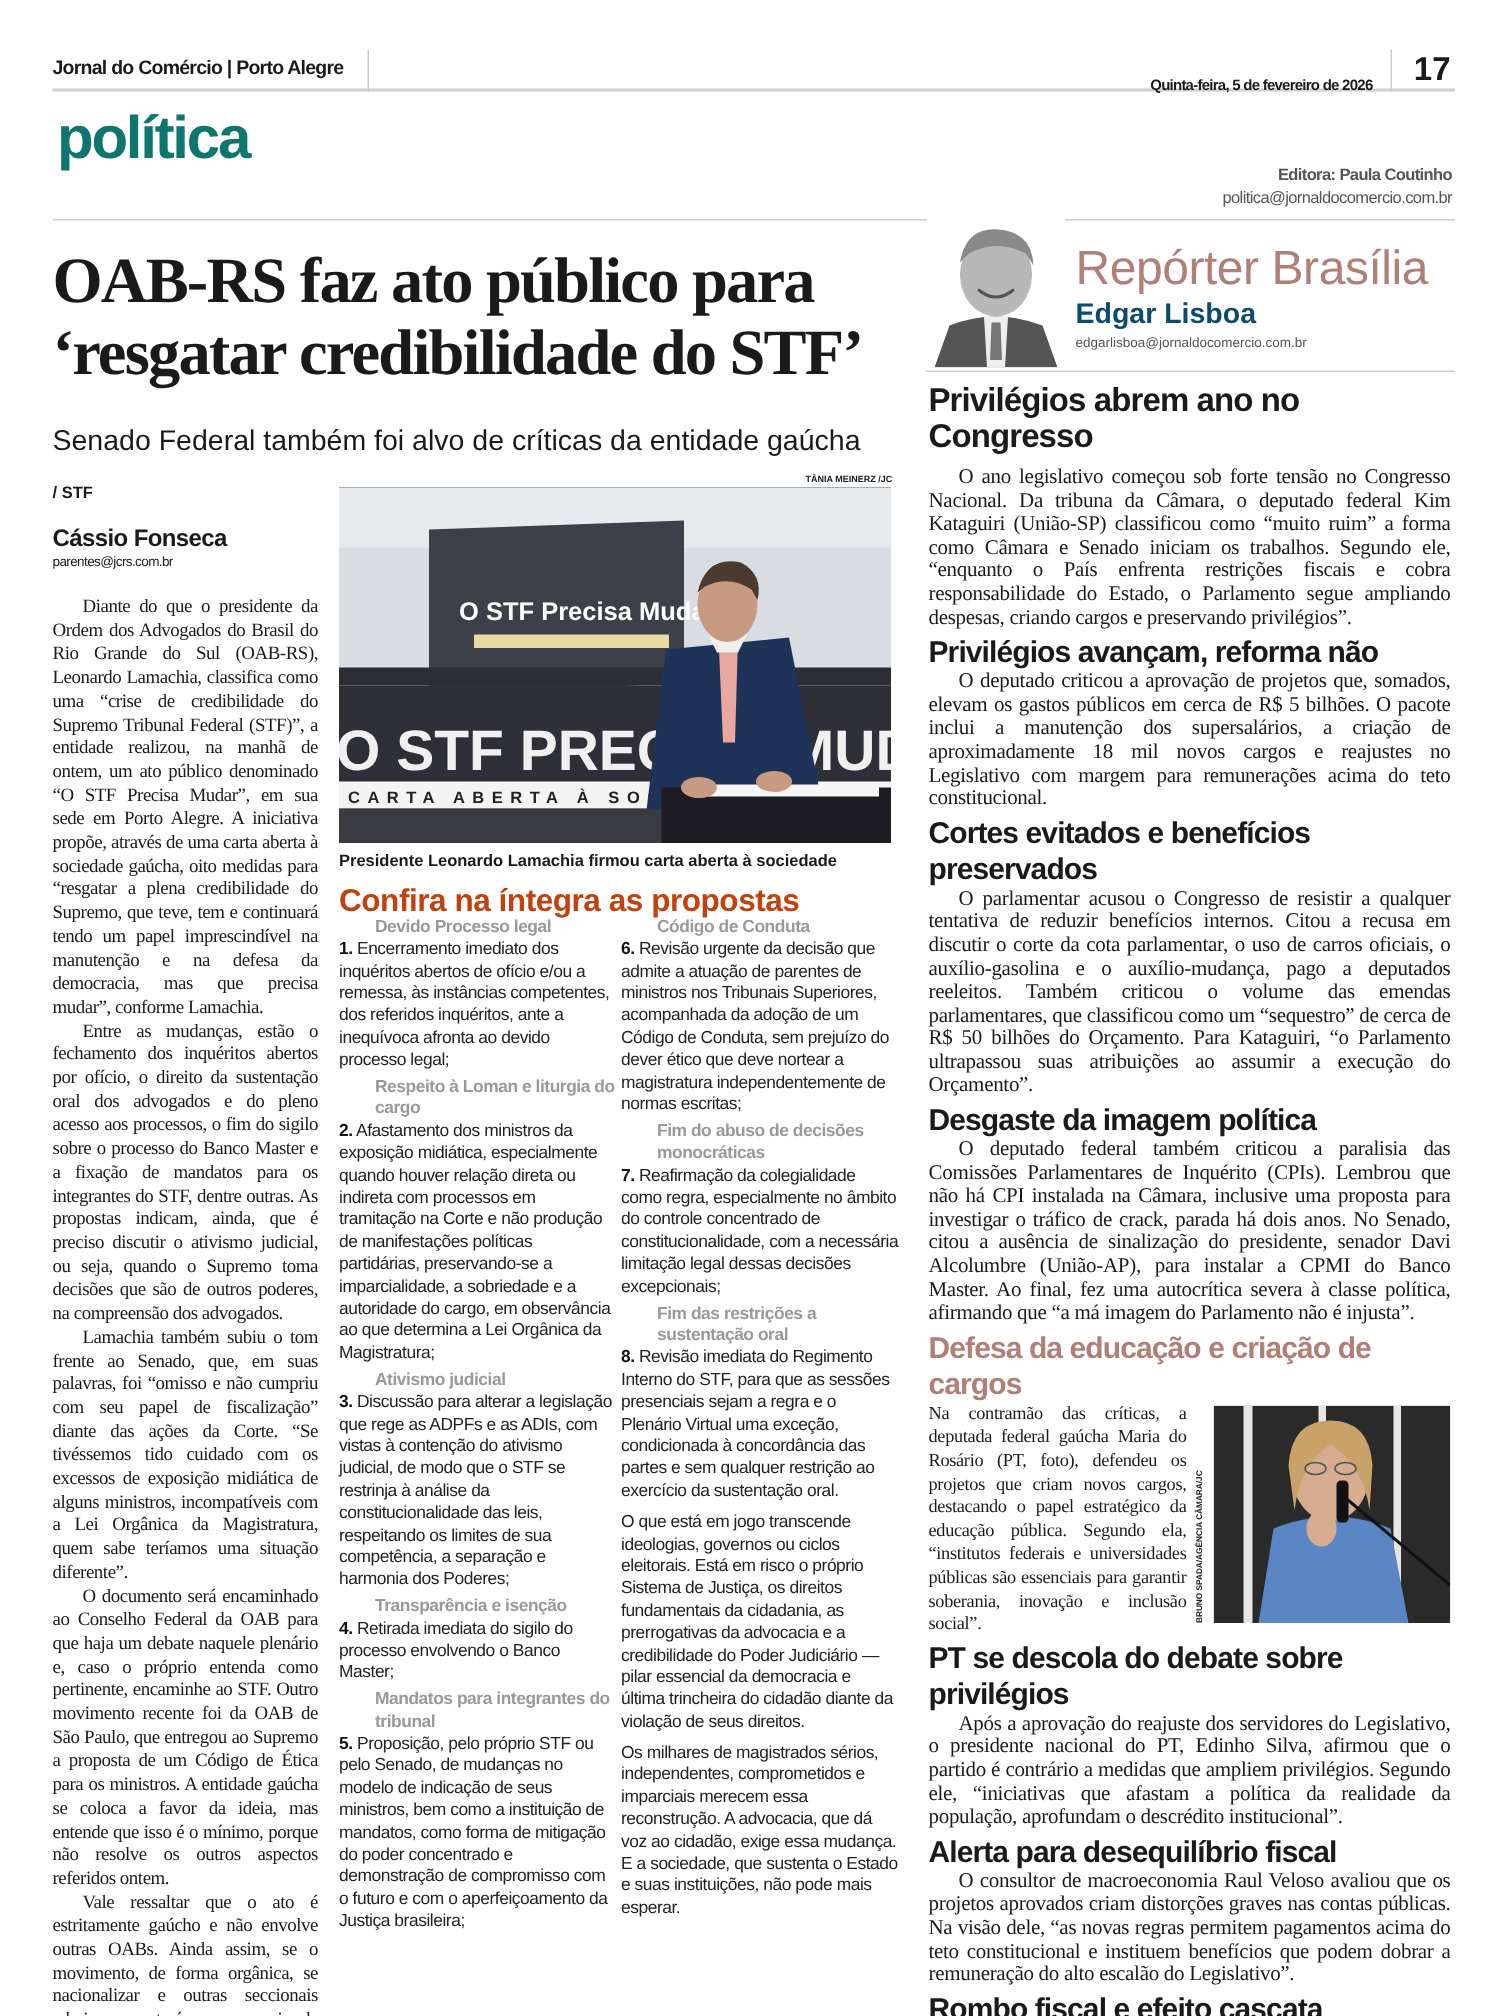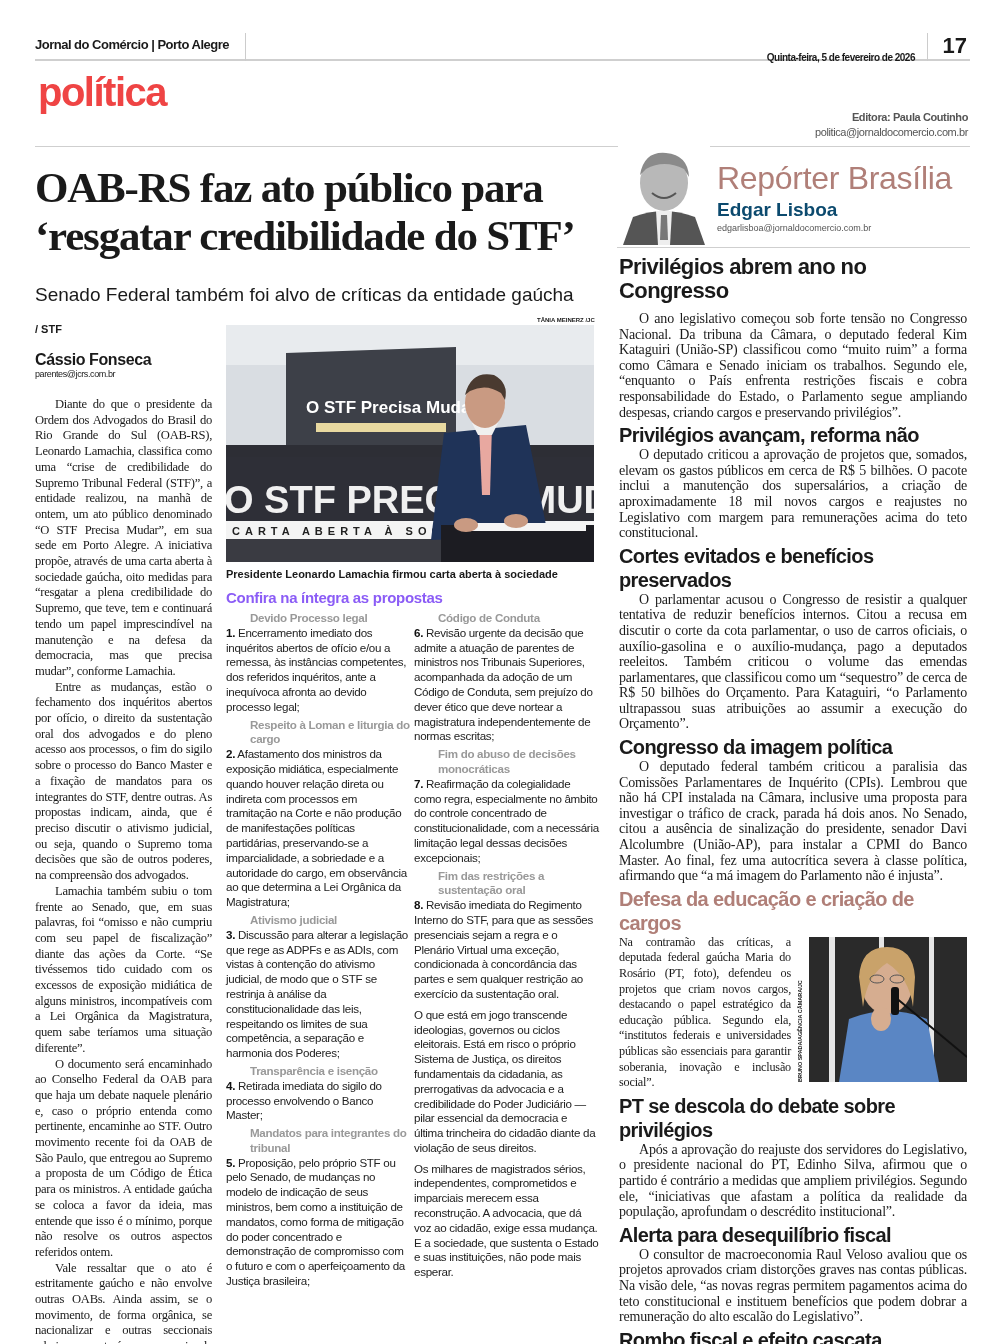--- a/index.html
+++ b/index.html
@@ -5,36 +5,36 @@
   * { box-sizing: border-box; margin: 0; padding: 0; }
   body { width: 1003px; height: 1344px; background: #fff; color: #1a1a1a; position: relative; overflow: hidden; font-family: "Liberation Serif", serif; }
   .sans { font-family: "Liberation Sans", sans-serif; }
   .cond { font-family: "Liberation Sans", sans-serif; letter-spacing: -0.4px; }
   #topbar { position: absolute; left: 35px; top: 33px; width: 935px; height: 28px; border-bottom: 2px solid #cfcfcf; }
   #paper-name { position: absolute; left: 0; top: 4px; font-size: 13px; font-weight: bold; letter-spacing: -0.5px; }
   #topbar .sep1 { position: absolute; left: 210px; top: 0; height: 28px; border-left: 1px solid #ccc; }
   #date-line { position: absolute; right: 55px; top: 8px; font-size: 10px; font-weight: bold; letter-spacing: -0.5px; margin-top: 11px; }
   #topbar .sep2 { position: absolute; right: 42px; top: 0; height: 28px; border-left: 1px solid #ccc; }
   #page-number { position: absolute; right: 3px; top: 0; font-size: 22px; font-weight: bold; }
-  #section-title { position: absolute; left: 38px; top: 70px; font-size: 40px; font-weight: bold; color: #ef4444; letter-spacing: -1.5px; }
+  #section-title { position: absolute; left: 38px; top: 70px; font-size: 40px; font-weight: bold; color: #0f766e; letter-spacing: -1.5px; }
   #editor { position: absolute; right: 35px; top: 110px; text-align: right; font-size: 11px; color: #555; line-height: 15px; }
   #editor .ed-name { font-weight: bold; }
   .hrule { position: absolute; height: 1px; background: #cfcfcf; }
   #headline { position: absolute; left: 35px; top: 164px; width: 570px; font-size: 43px; line-height: 48px; font-weight: bold; letter-spacing: -1.2px; font-family: "Liberation Serif", serif; }
   #subhead { position: absolute; left: 35px; top: 284px; font-size: 19px; }
   #tag { position: absolute; left: 35px; top: 323px; font-size: 11px; font-weight: bold; }
   #author { position: absolute; left: 35px; top: 352px; font-size: 11px; line-height: 15px; }
   #author .name { font-weight: bold; font-size: 16px; }
   #author .mail { font-size: 9px; }
   #body-col { position: absolute; left: 35px; top: 397px; width: 177px; font-size: 12.6px; line-height: 15.7px; text-align: justify; hyphens: auto; letter-spacing: -0.3px; }
   #body-col p { text-indent: 20px; }
   #photo-credit { position: absolute; left: 537px; top: 317px; font-size: 6px; font-weight: bold; }
   #main-photo { position: absolute; left: 226px; top: 325px; width: 368px; height: 237px; overflow: hidden; background: #3a3b45; }
   #main-caption { position: absolute; left: 226px; top: 568px; font-size: 11px; font-weight: bold; }
-  #box-title { position: absolute; left: 226px; top: 589px; font-size: 15px; font-weight: bold; color: #8b5cf6; letter-spacing: -0.3px; }
+  #box-title { position: absolute; left: 226px; top: 589px; font-size: 21px; font-weight: bold; color: #c2410c; letter-spacing: -0.3px; }
   .prop-col { position: absolute; top: 611px; width: 185px; font-size: 11.6px; line-height: 14.8px; letter-spacing: -0.3px; color: #222; }
   .prop-col .ph { color: #999; font-weight: bold; margin-top: 3px; padding-left: 24px; }
   .prop-col .ph:first-child { margin-top: 0; }
   .prop-col .num { font-weight: bold; color: #111; }
   .prop-col .closing { margin-top: 6px; }
   #col-left { left: 226px; }
   #col-right { left: 414px; }
   
   #columnist-photo { position: absolute; left: 618px; top: 145px; width: 92px; height: 100px; overflow: hidden; }
   #column-title { position: absolute; left: 717px; top: 160px; font-size: 32px; color: #b07f78; letter-spacing: -0.3px; }
@@ -154,21 +154,21 @@
 <div id="column-email" class="sans">edgarlisboa@jornaldocomercio.com.br</div>
 <div class="hrule" style="left:617px;top:247px;width:353px;"></div>
 
 <div id="rc">
   <h2 class="first-h">Privilégios abrem ano no Congresso</h2>
   <p>O ano legislativo começou sob forte tensão no Congresso Nacional. Da tribuna da Câmara, o deputado federal Kim Kataguiri (União-SP) classificou como “muito ruim” a forma como Câmara e Senado iniciam os trabalhos. Segundo ele, “enquanto o País enfrenta restrições fiscais e cobra responsabilidade do Estado, o Parlamento segue ampliando despesas, criando cargos e preservando privilégios”.</p>
   <h2>Privilégios avançam, reforma não</h2>
   <p>O deputado criticou a aprovação de projetos que, somados, elevam os gastos públicos em cerca de R$ 5 bilhões. O pacote inclui a manutenção dos supersalários, a criação de aproximadamente 18 mil novos cargos e reajustes no Legislativo com margem para remunerações acima do teto constitucional.</p>
   <h2>Cortes evitados e benefícios preservados</h2>
   <p>O parlamentar acusou o Congresso de resistir a qualquer tentativa de reduzir benefícios internos. Citou a recusa em discutir o corte da cota parlamentar, o uso de carros oficiais, o auxílio-gasolina e o auxílio-mudança, pago a deputados reeleitos. Também criticou o volume das emendas parlamentares, que classificou como um “sequestro” de cerca de R$ 50 bilhões do Orçamento. Para Kataguiri, “o Parlamento ultrapassou suas atribuições ao assumir a execução do Orçamento”.</p>
-  <h2>Congresso da imagem política</h2>
+  <h2>Desgaste da imagem política</h2>
   <p>O deputado federal também criticou a paralisia das Comissões Parlamentares de Inquérito (CPIs). Lembrou que não há CPI instalada na Câmara, inclusive uma proposta para investigar o tráfico de crack, parada há dois anos. No Senado, citou a ausência de sinalização do presidente, senador Davi Alcolumbre (União-AP), para instalar a CPMI do Banco Master. Ao final, fez uma autocrítica severa à classe política, afirmando que “a má imagem do Parlamento não é injusta”.</p>
   <h2 class="red">Defesa da educação e criação de cargos</h2>
   <div id="edu-block">
     <p id="edu-text">Na contramão das críticas, a deputada federal gaúcha Maria do Rosário (PT, foto), defendeu os projetos que criam novos cargos, destacando o papel estratégico da educação pública. Segundo ela, “institutos federais e universidades públicas são essenciais para garantir soberania, inovação e inclusão social”.</p>
     <div id="edu-photo-wrap">
       <div id="edu-credit" class="sans">BRUNO SPADA/AGÊNCIA CÂMARA/JC</div>
       <div id="edu-photo">
         <svg width="158" height="145" viewBox="0 0 158 145">
           <rect width="158" height="145" fill="#2a2a2a"></rect>
           <rect x="20" y="0" width="6" height="145" fill="#e6e6e6"></rect>

